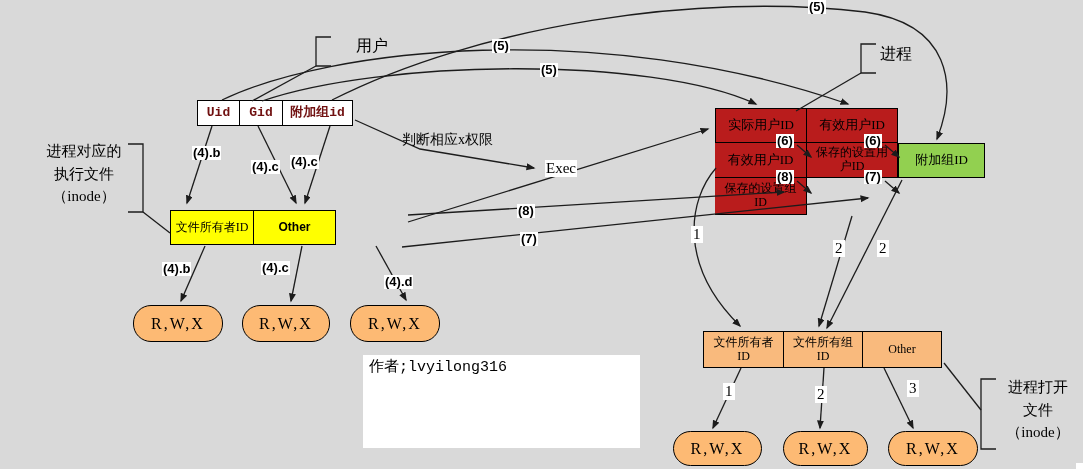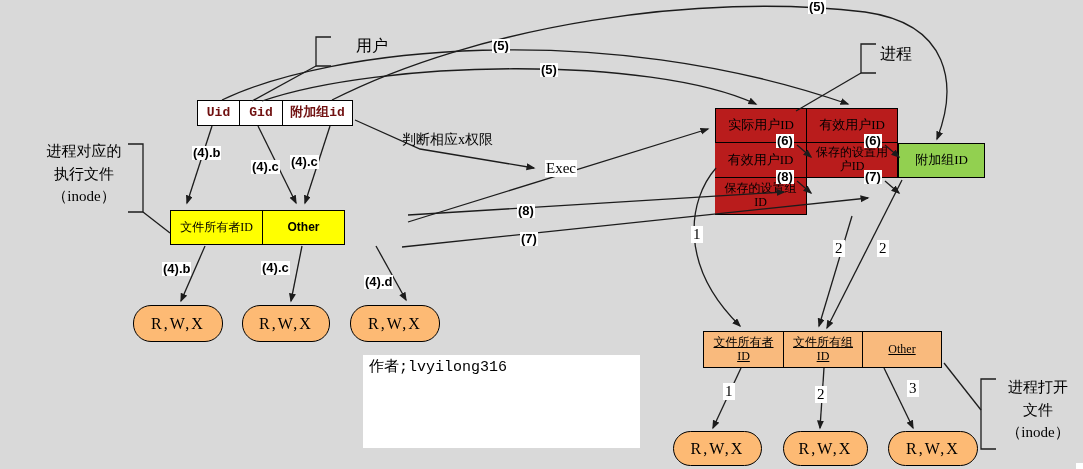--- a/index.html
+++ b/index.html
@@ -18,21 +18,21 @@
   
   .ytbl .cell{background:#ffff00;font-size:12px;}
   .bold-sans{font-family:"Liberation Sans","DejaVu Sans",sans-serif;font-weight:bold;font-size:13px;}
   
   .gtable{display:grid;grid-template-columns:92px 91px;grid-template-rows:35px 35px 37px;}
   .gtable .cell{background:#b91c1c;font-size:13px;}
   .gtable .cell.gr2{border-top:none;}
   .gtable .cell.small{font-size:12px;}
   .gcell-side{background:#92d050;font-size:13px;}
   
-  .otbl .cell{background:#f9ba7d;font-size:12px;text-decoration:underline;}
+  .otbl .cell{background:#f9ba7d;font-size:12px;}
   
   .rwx{background:#fdba74;border:1.6px solid #000;border-radius:18px;display:flex;
        align-items:center;justify-content:center;font-size:16px;letter-spacing:2px;}
   
   .llab{position:absolute;background:#fff;font-family:"Liberation Sans","DejaVu Sans",sans-serif;
         font-weight:bold;font-size:13px;line-height:1.1;padding:0 1px;z-index:5;}
   .nlab{position:absolute;background:#fff;font-size:15px;line-height:1.1;padding:0 2px;z-index:5;}
   .txt{position:absolute;z-index:5;}
   .center{text-align:center;}
   svg.overlay{position:absolute;left:0;top:0;z-index:3;}
@@ -45,21 +45,21 @@
 
 <div class="canvas">
 
   <div class="abs tbl utbl boxlayer" style="left:197px;top:100px;height:26px;">
     <div class="cell" style="width:43px;">Uid</div>
     <div class="cell" style="width:43px;">Gid</div>
     <div class="cell" style="width:70px;">附加组id</div>
   </div>
 
   <div class="abs tbl ytbl boxlayer" style="left:170px;top:210px;height:35px;">
-    <div class="cell" style="width:93px;">文件所有者ID</div>
+    <div class="cell" style="width:84px;">文件所有者ID</div>
     <div class="cell bold-sans" style="width:82px;">Other</div>
   </div>
 
   <div class="abs gtable boxlayer" style="left:715px;top:108px;">
     <div class="cell">实际用户ID</div>
     <div class="cell">有效用户ID</div>
     <div class="cell gr2">有效用户ID</div>
     <div class="cell gr2 small prelines">保存的设置用
 户ID</div>
     <div class="cell gr2 small prelines">保存的设置组
@@ -151,21 +151,21 @@
   <div class="txt" style="left:545px;top:160px;font-size:15px;background:#fff;padding:0 1px;">Exec</div>
 
   <span class="llab" style="left:492px;top:39px;">(5)</span>
   <span class="llab" style="left:540px;top:63px;">(5)</span>
   <span class="llab" style="left:808px;top:0px;">(5)</span>
   <span class="llab" style="left:192px;top:146px;">(4).b</span>
   <span class="llab" style="left:251px;top:160px;">(4).c</span>
   <span class="llab" style="left:290px;top:155px;">(4).c</span>
   <span class="llab" style="left:162px;top:262px;">(4).b</span>
   <span class="llab" style="left:261px;top:261px;">(4).c</span>
-  <span class="llab" style="left:364px;top:275px;">(4).d</span>
+  <span class="llab" style="left:384px;top:275px;">(4).d</span>
   <span class="llab" style="left:517px;top:204px;">(8)</span>
   <span class="llab" style="left:520px;top:232px;">(7)</span>
   <span class="llab" style="left:776px;top:134px;">(6)</span>
   <span class="llab" style="left:864px;top:134px;">(6)</span>
   <span class="llab" style="left:776px;top:170px;">(8)</span>
   <span class="llab" style="left:864px;top:170px;">(7)</span>
   <span class="nlab" style="left:691px;top:226px;">1</span>
   <span class="nlab" style="left:833px;top:240px;">2</span>
   <span class="nlab" style="left:877px;top:240px;">2</span>
   <span class="nlab" style="left:723px;top:383px;">1</span>

